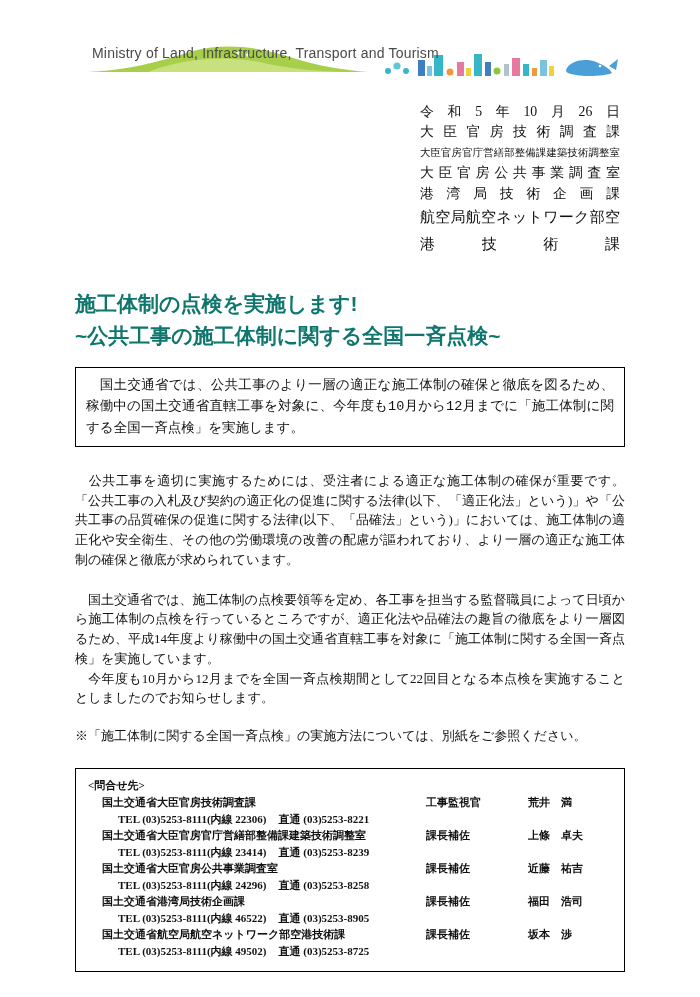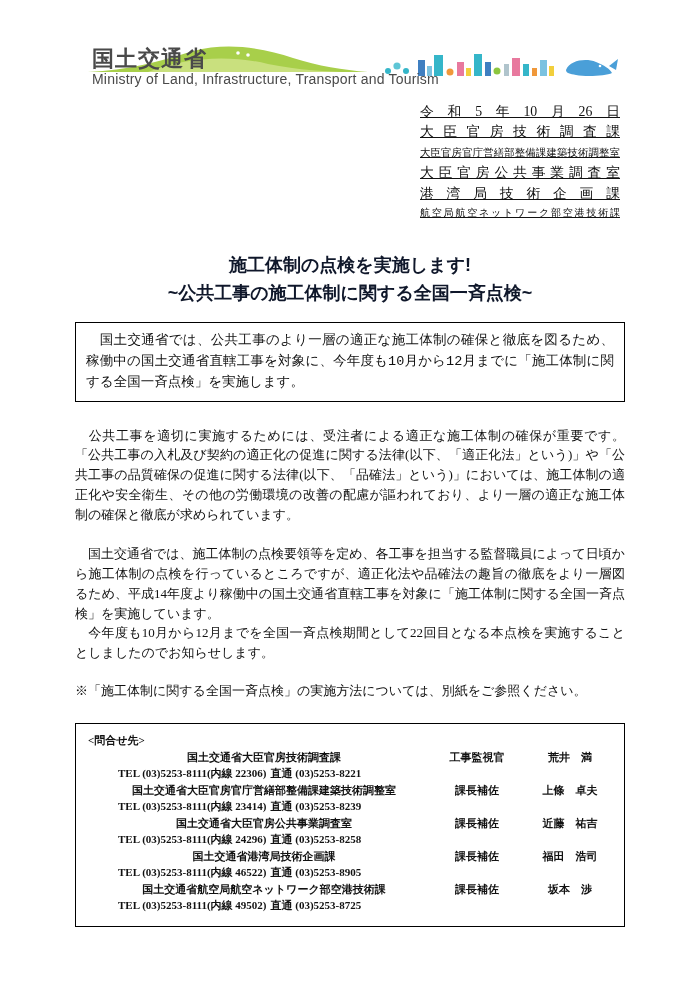--- a/index.html
+++ b/index.html
@@ -24,53 +24,53 @@
   }
   .logo-subtitle {
     font-family: "Liberation Sans", "DejaVu Sans", sans-serif;
     font-size: 14px; line-height: 11px; margin-top: 2px;
     color: #4a4a4a; letter-spacing: 0.2px; white-space: nowrap;
   }
   
   .date-block { width: 200px; margin: 2px 80px 0 auto; }
   .date-line {
     font-size: 13.8px; line-height: 1.48;
-    text-align: justify; text-align-last: justify; text-decoration: underline;
+    text-align: justify; text-align-last: justify;
   }
   .date-line.sm  { font-size: 10.4px; line-height: 1.95; }
-  .date-line.sm2 { font-size: 10px; line-height: 1.8; }
+  .date-line.sm2 { font-size: 15px; line-height: 1.8; }
   
   .content { margin: 0 75px; }
   .doc-title {
-    margin-top: 30px; text-align: center;
+    margin-top: 30px; 
     font-family: "Liberation Sans", "DejaVu Sans", sans-serif;
-    font-size: 18px; font-weight: bold; line-height: 1.55;
-    color: #0f172a;
+    font-size: 21px; font-weight: bold; line-height: 1.55;
+    color: #0f766e;
   }
   .title-line { display: block; }
   .lead-box { margin-top: 14px; border: 1.5px solid #000; padding: 7px 10px; }
   .lead-box p { font-size: 13.5px; line-height: 1.58; text-align: justify; font-family: Liberation Mono, monospace; }
   .para { font-size: 13px; line-height: 1.52; text-align: justify; }
   .p1 { margin-top: 24px; }
   .p2 { margin-top: 20px; }
   .p3 { margin-top: 0; }
   .note { margin-top: 18px; }
   
   .contact-box {
     margin-top: 22px; border: 1.5px solid #000;
     padding: 8px 12px 12px 12px;
     font-size: 11px;
     font-weight: bold;
   }
   .contact-heading { line-height: 1.55; }
   .office-row {
     display: grid; grid-template-columns: 1fr 102px 84px;
-    padding-left: 14px; line-height: 1.5; text-align: center;
-  }
-  .tel-row { display: flex; gap: 4px; padding-left: 30px; line-height: 1.5; }
+    padding-left: 14px; line-height: 1.5;
+  }
+  .tel-row { display: flex; gap: 12px; padding-left: 30px; line-height: 1.5; }
 </style>
 </head>
 <body>
 
 <div class="page">
 
   <header class="header">
     <svg class="illustration" width="534" height="48" viewBox="0 0 534 48" aria-hidden="true">
       <path d="M0,32 C40,30 70,22 105,11 C140,2 175,8 205,18 C230,26 255,30 280,32 Z" fill="#a8cf4a"></path>
       <path d="M60,32 C95,18 140,14 180,24 C210,30 240,32 262,32 Z" fill="#c9e07e"></path>
@@ -96,21 +96,20 @@
         <rect x="452" y="20" width="7" height="16" fill="#7ac2e0"></rect>
         <rect x="461" y="26" width="5" height="10" fill="#f2cf3c"></rect>
       </g>
       <g>
         <path d="M478,30 C482,20 498,18 508,22 C516,25 522,29 524,33 C518,36 498,37 488,35 C482,34 478,33 478,30 Z" fill="#4a9fd8"></path>
         <path d="M521,26 L530,19 L528,30 Z" fill="#4a9fd8"></path>
         <circle cx="512" cy="26" r="1.3" fill="#ffffff"></circle>
       </g>
     </svg>
     <div class="logo">
-      <div class="logo-title">国土交通省</div>
       <div class="logo-subtitle">Ministry of Land, Infrastructure, Transport and Tourism</div>
     </div>
   </header>
 
   <div class="date-block">
     <div class="date-line">令和5年10月26日</div>
     <div class="date-line">大臣官房技術調査課</div>
     <div class="date-line sm">大臣官房官庁営繕部整備課建築技術調整室</div>
     <div class="date-line">大臣官房公共事業調査室</div>
     <div class="date-line">港湾局技術企画課</div>

